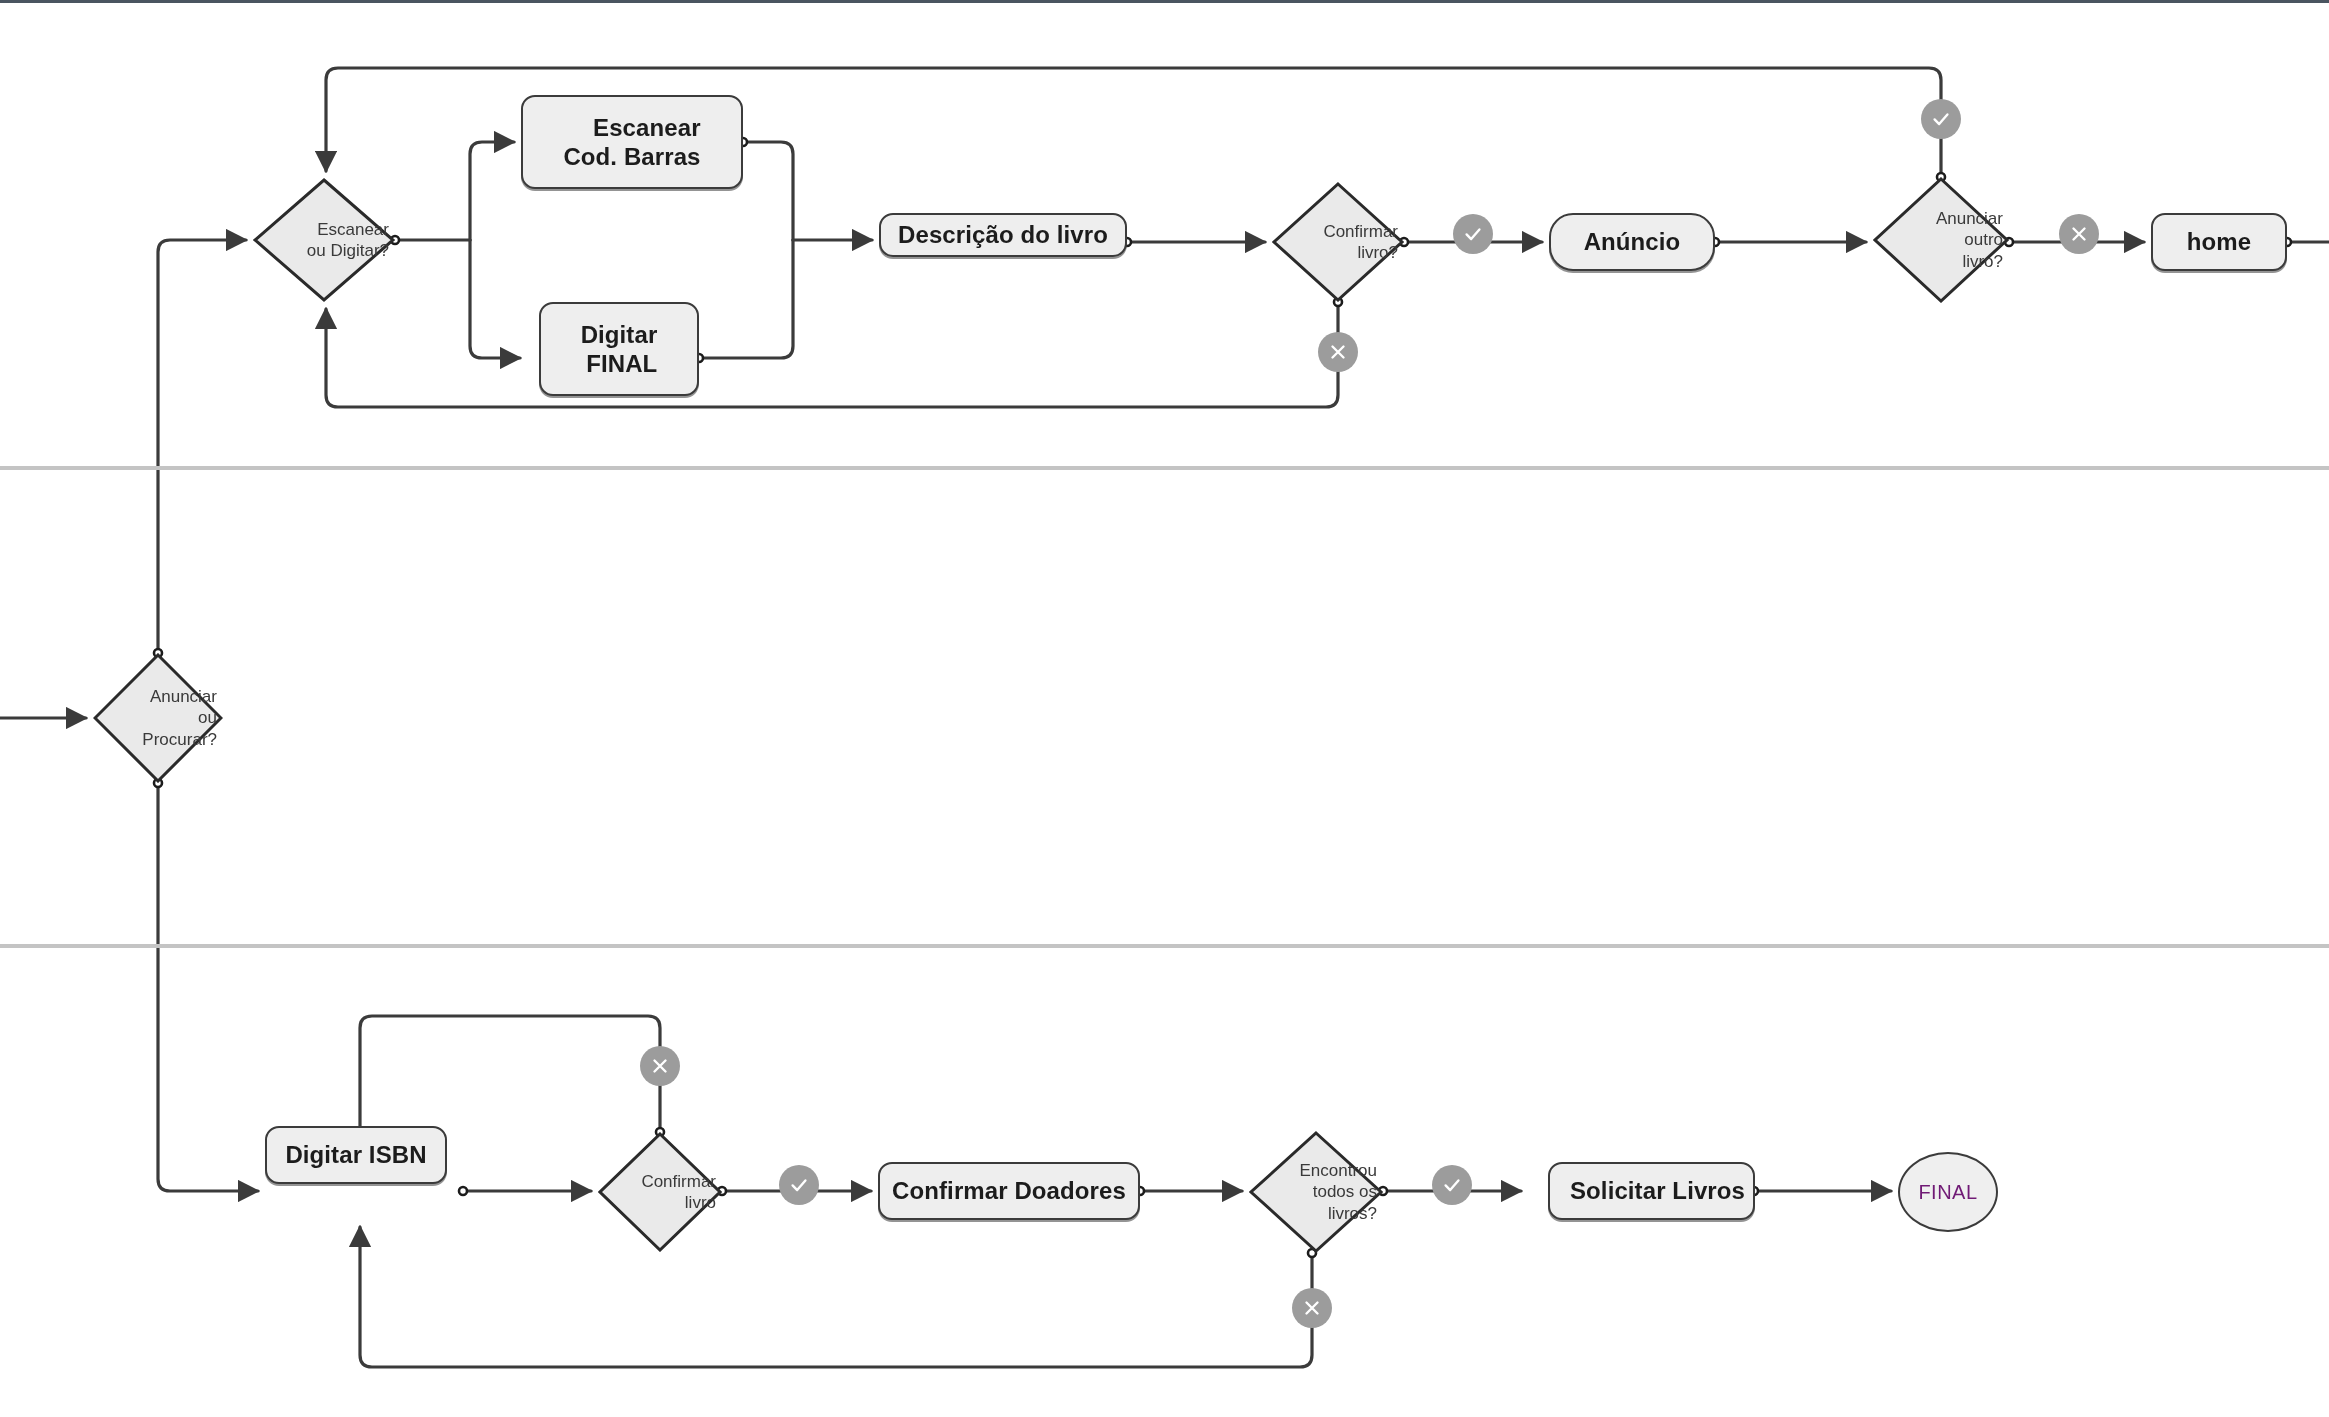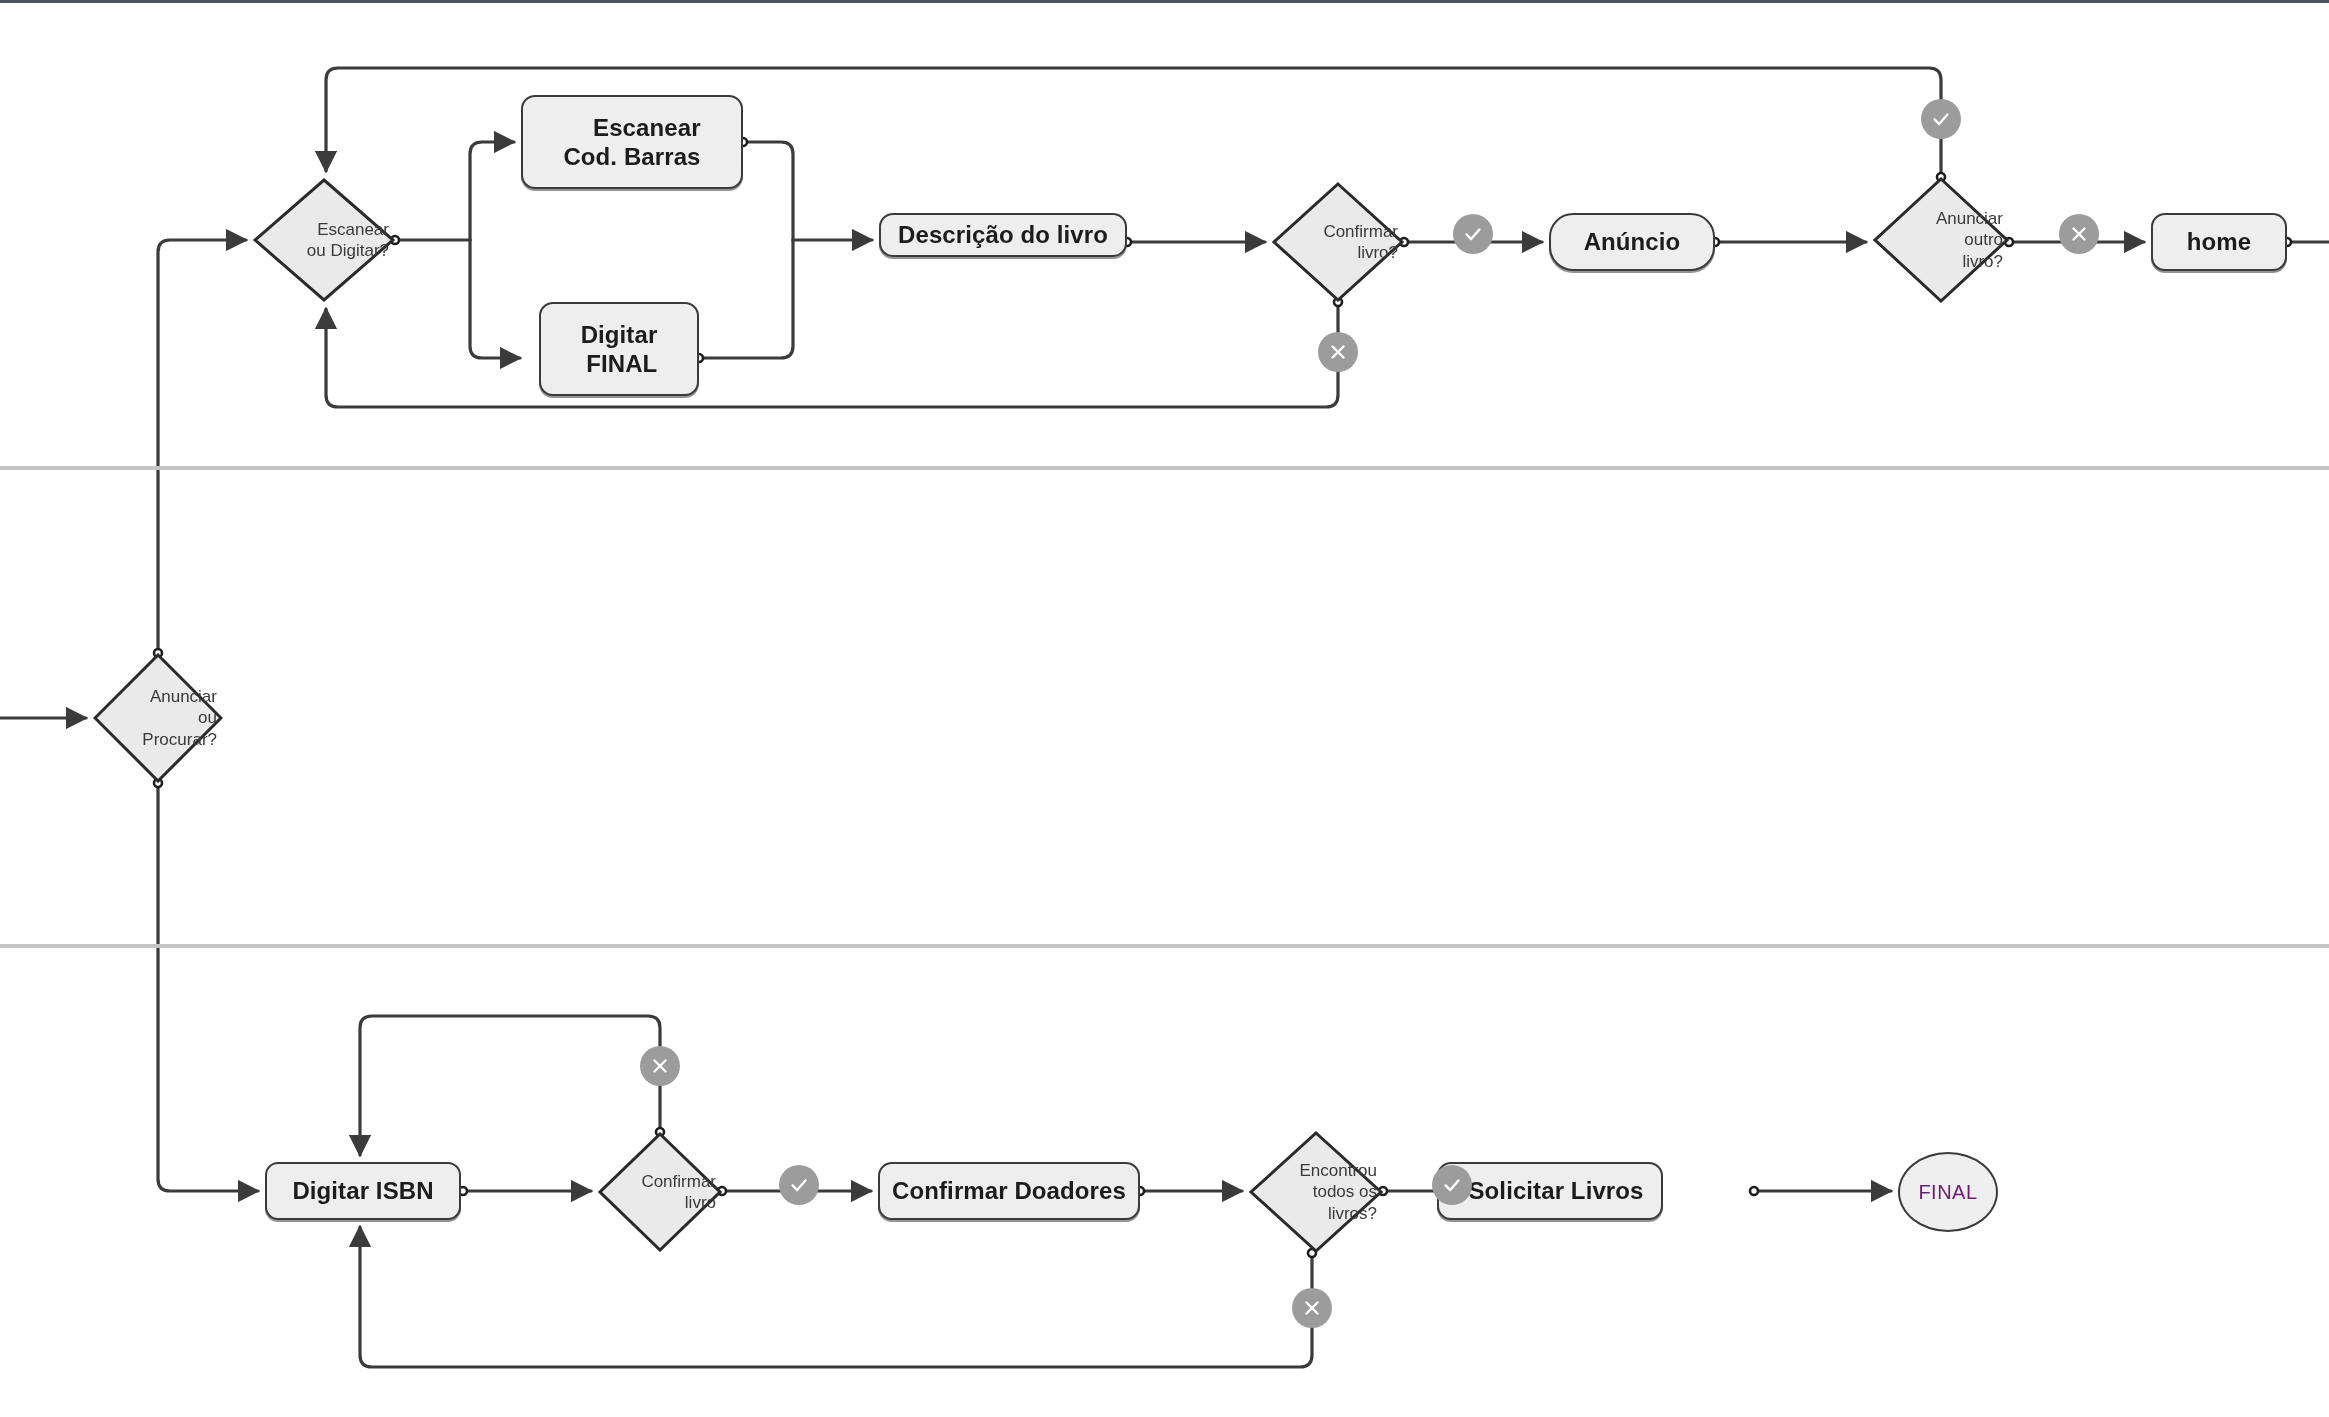--- a/index.html
+++ b/index.html
@@ -226,21 +226,21 @@
     <div>home</div>
   </div>
 
   <div class="node gateway" style="left:93px; top:653px; width:130px; height:130px;">
     <svg class="dshape" viewBox="0 0 130 130" preserveAspectRatio="none">
       <polygon points="65,2 128,65 65,128 2,65" fill="#eaeaea" stroke="#2a2a2a" stroke-width="3"></polygon>
     </svg>
     <div class="dlabel"><span>Anunciar</span><br><span>ou</span><br><span>Procurar?</span></div>
   </div>
 
-  <div class="node task" style="left:265px; top:1162px; width:196px; height:58px;border-radius:13px;">
+  <div class="node task" style="left:265px; top:1126px; width:182px; height:58px;">
     <div>Digitar ISBN</div>
   </div>
 
   <div class="node gateway" style="left:598px; top:1132px; width:124px; height:120px;">
     <svg class="dshape" viewBox="0 0 124 120" preserveAspectRatio="none">
       <polygon points="62,2 122,60 62,118 2,60" fill="#eaeaea" stroke="#2a2a2a" stroke-width="3"></polygon>
     </svg>
     <div class="dlabel"><span>Confirmar</span><br><span>livro</span></div>
   </div>
 
@@ -248,21 +248,21 @@
     <div>Confirmar Doadores</div>
   </div>
 
   <div class="node gateway" style="left:1249px; top:1131px; width:134px; height:122px;">
     <svg class="dshape" viewBox="0 0 134 122" preserveAspectRatio="none">
       <polygon points="67,2 132,61 67,120 2,61" fill="#eaeaea" stroke="#2a2a2a" stroke-width="3"></polygon>
     </svg>
     <div class="dlabel"><span>Encontrou</span><br><span>todos os</span><br><span>livros?</span></div>
   </div>
 
-  <div class="node task" style="left:1437px; top:1162px; width:226px; height:58px;padding-left:12px;">
+  <div class="node task" style="left:1548px; top:1162px; width:207px; height:58px;padding-left:12px;">
     <div>Solicitar Livros</div>
   </div>
 
   <div class="node endev" style="left:1898px; top:1152px; width:100px; height:80px;">
     <div>FINAL</div>
   </div>
 
   <div class="badge" style="left:1318px; top:332px;">
     <svg width="22" height="22" viewBox="0 0 24 24">
       <path d="M6 6 L18 18 M18 6 L6 18" stroke="#ffffff" stroke-width="2.6" stroke-linecap="round" fill="none"></path>

